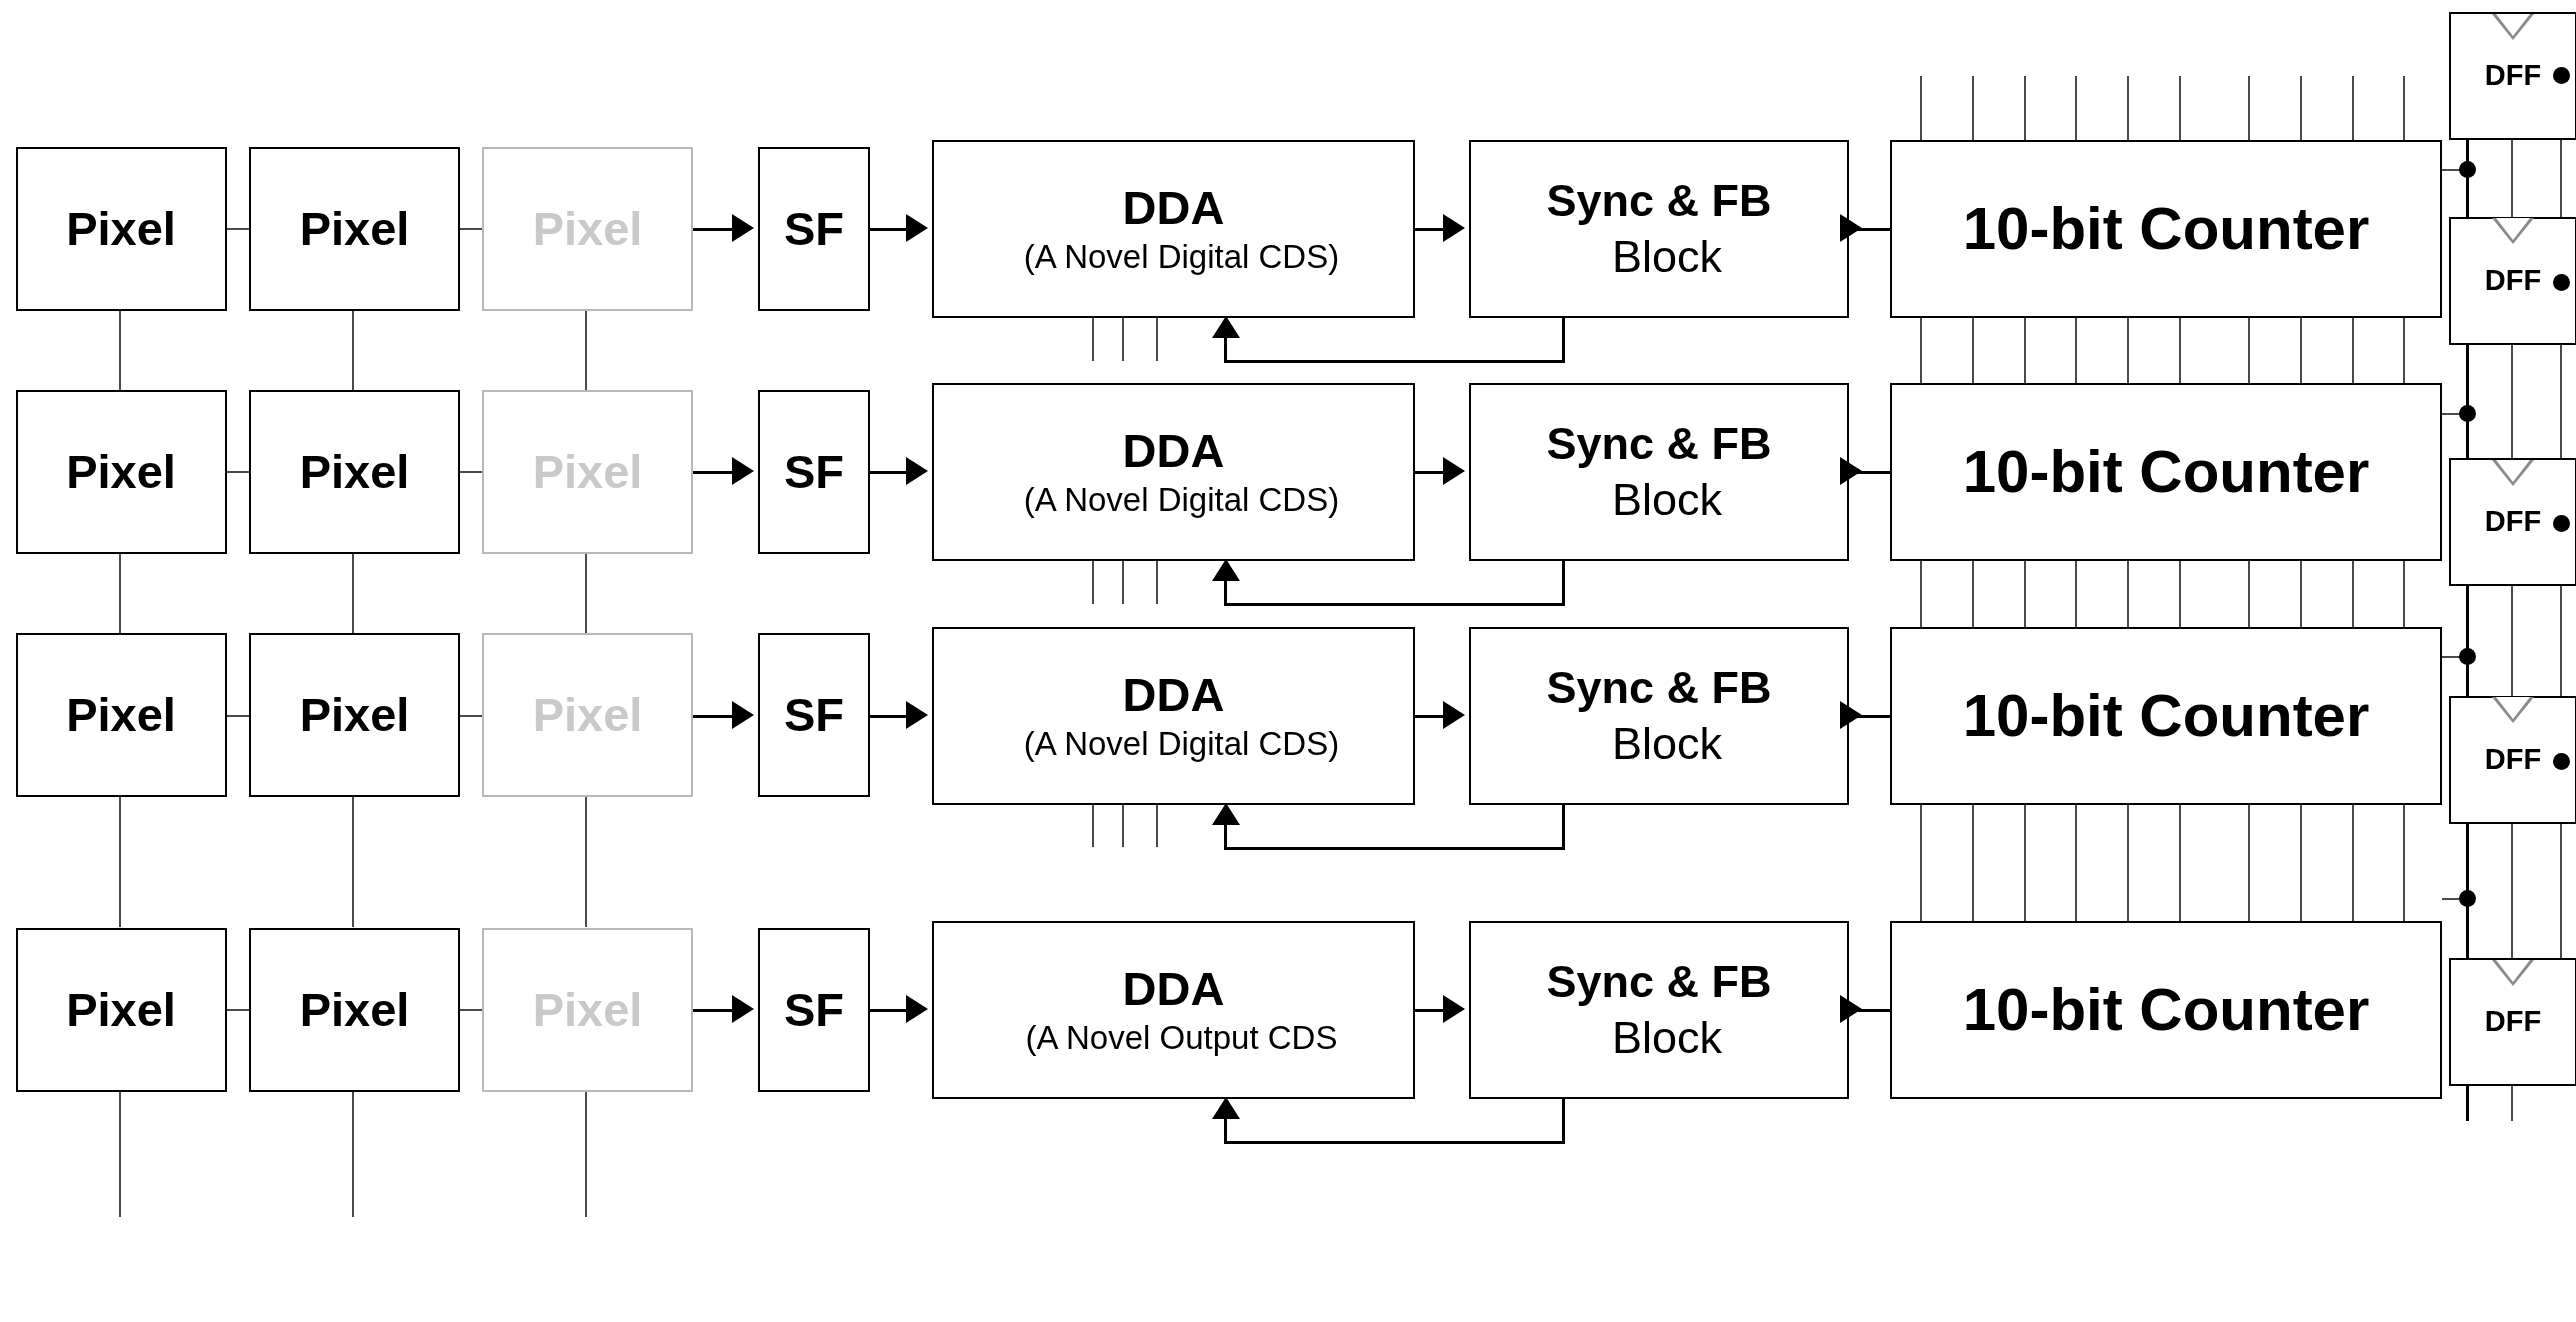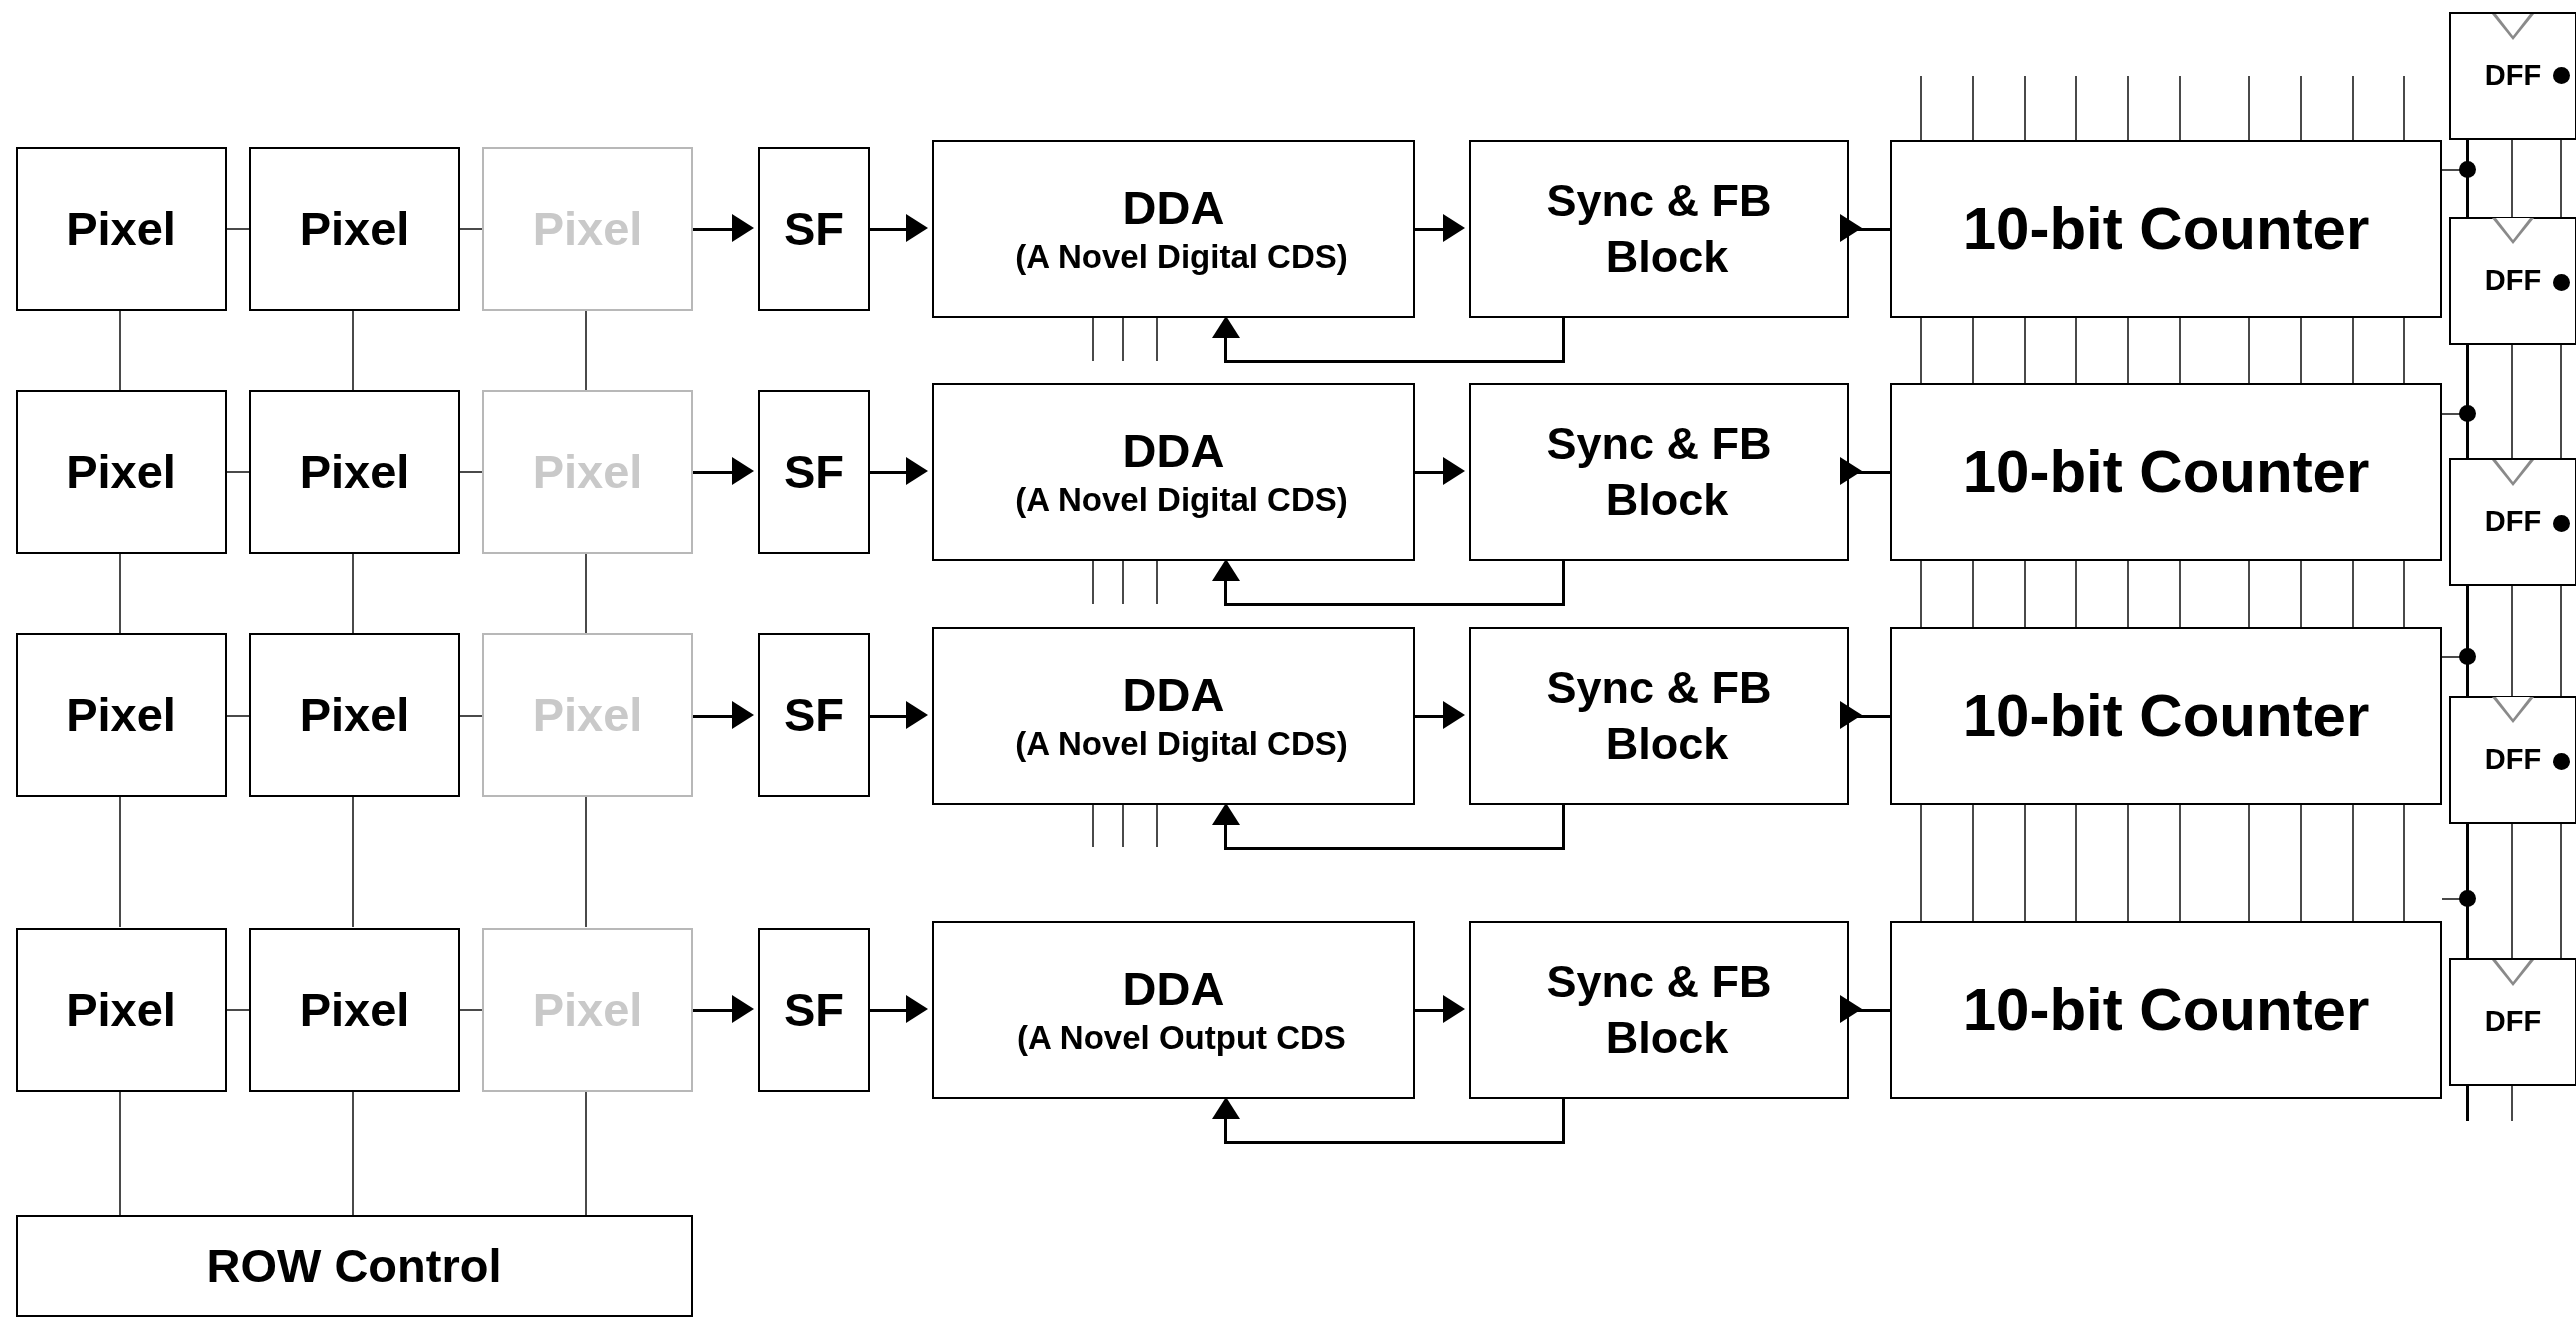--- a/index.html
+++ b/index.html
@@ -20,21 +20,21 @@
     display:flex;
     flex-direction:column;
     align-items:center;
     justify-content:center;
     text-align:center;
     color:#000000;
     z-index:5;
     line-height:1.08;
   }
   .box .t1{font-weight:bold;}
-  .box .t2{font-weight:bold;margin-left:16px;}
+  .box .t2{font-weight:normal;margin-left:16px;}
 
   .pixel{font-size:47px;font-weight:bold;}
   .pixel-faded{color:#c9c9c9;}
   .sf{font-size:47px;font-weight:bold;}
   .dda .t1{font-size:47px;}
   .dda .t2{font-size:33px;margin-top:5.2px;}
   .sync{font-size:45px;}
   .sync .t1{display:block;}
   .sync .t2{display:block;margin-top:7px;}
   .counter{font-size:60px;font-weight:bold;}
@@ -297,23 +297,20 @@
   <div class="wire thin v" style="left:585px; top:554px;  height:79px;"></div>
 
   <div class="wire thin v" style="left:119px; top:797px;  height:130px;"></div>
   <div class="wire thin v" style="left:352px; top:797px;  height:130px;"></div>
   <div class="wire thin v" style="left:585px; top:797px;  height:130px;"></div>
 
   <div class="wire thin v" style="left:119px; top:1092px; height:125px;"></div>
   <div class="wire thin v" style="left:352px; top:1092px; height:125px;"></div>
   <div class="wire thin v" style="left:585px; top:1092px; height:125px;"></div>
 
-  <div class="box rowctl" style="left:15.5px; top:1215px; width:677px; height:102px;">
-    <span class="t1">ROW Control</span>
-  </div>
 
 
 
   <div class="wire thin v" style="left:1920px; top:76px; height:64px;"></div>
   <div class="wire thin v" style="left:1972px; top:76px; height:64px;"></div>
   <div class="wire thin v" style="left:2024px; top:76px; height:64px;"></div>
   <div class="wire thin v" style="left:2075px; top:76px; height:64px;"></div>
   <div class="wire thin v" style="left:2127px; top:76px; height:64px;"></div>
   <div class="wire thin v" style="left:2179px; top:76px; height:64px;"></div>
   <div class="wire thin v" style="left:2248px; top:76px; height:64px;"></div>

